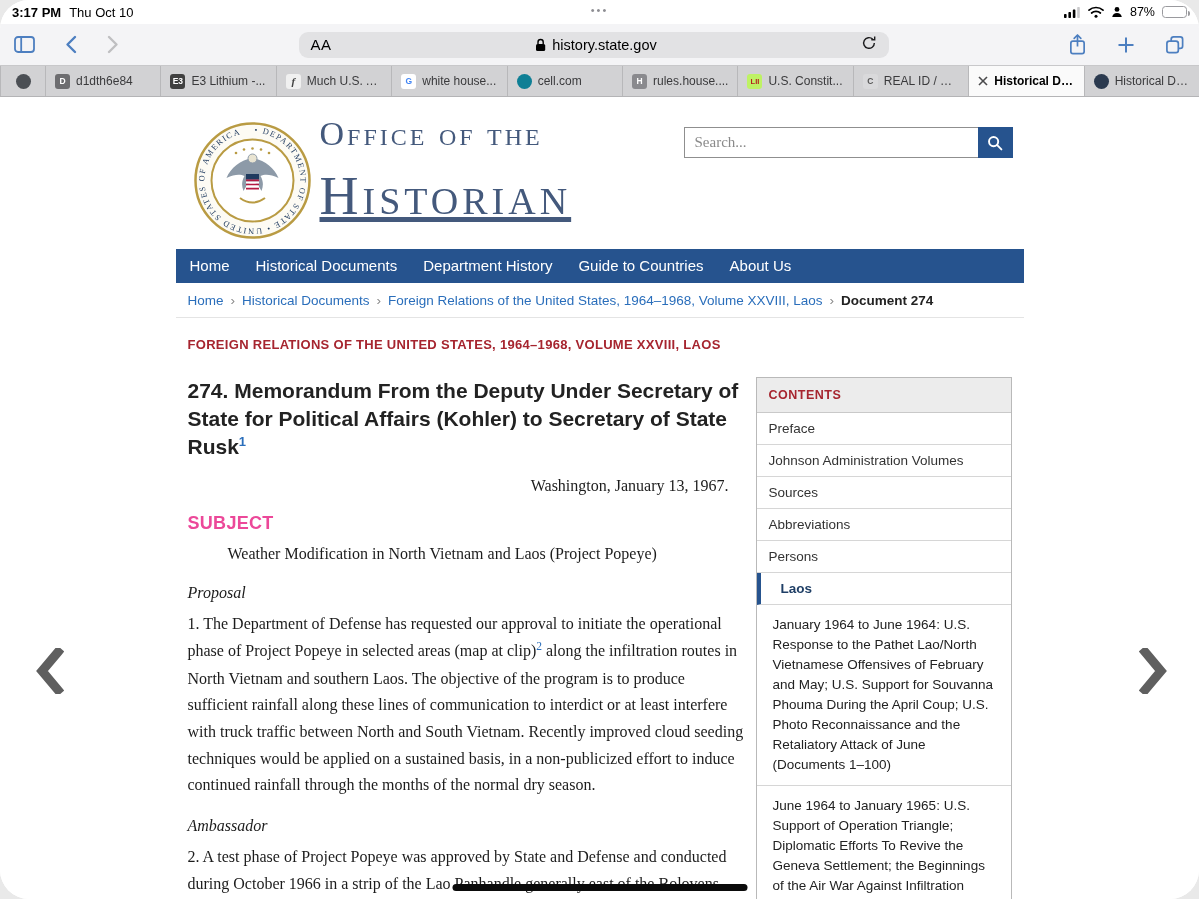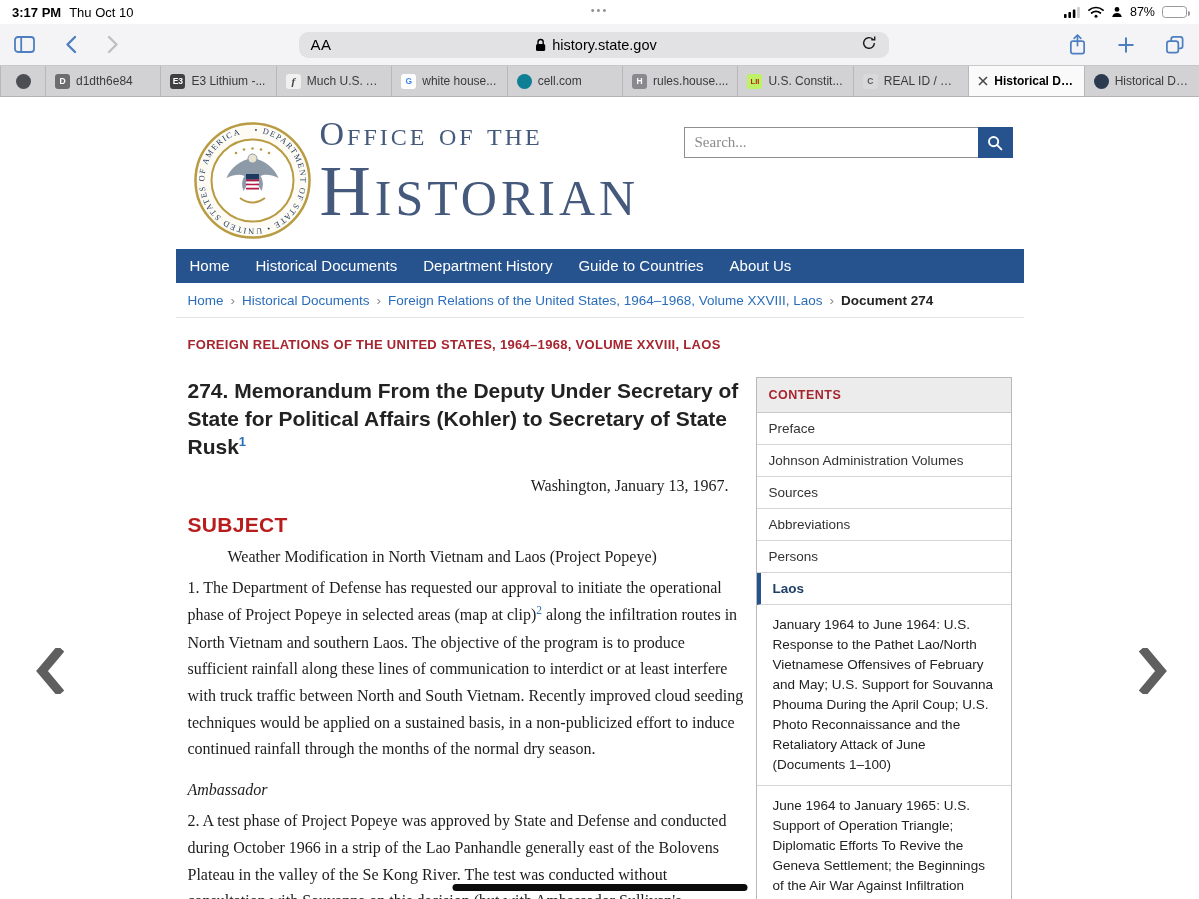--- a/index.html
+++ b/index.html
@@ -1,17 +1,17 @@
 <!DOCTYPE html>
 <html><head>
 <meta charset="utf-8">
 <style>
   * { margin:0; padding:0; box-sizing:border-box; }
   body { background:#e9e9e9; font-family:"Liberation Sans", sans-serif; }
-  .screen { position:relative; width:1199px; height:899px; background:#fff; overflow:hidden; margin:0 auto; }
+  .screen { position:relative; width:1199px; height:899px; background:#fff; overflow:hidden; margin:0 auto;border-radius:29px; }
 
   
   .status-bar { height:24px; display:flex; align-items:center; padding:0 12px; font-size:13px; color:#000; background:#fff; position:relative; }
   .sb-left { display:flex; gap:8px; font-weight:600; }
   .sb-date { font-weight:500; }
   .sb-grabber { position:absolute; left:50%; transform:translateX(-50%); top:4px; color:#8e8e93; font-size:11px; letter-spacing:2px; }
   .sb-right { margin-left:auto; display:flex; align-items:center; gap:7px; }
   .sb-right svg { display:block; }
   .battery-pct { font-size:12.5px; font-weight:500; }
   .battery-shell { width:25px; height:12px; border:1px solid #9a9a9e; border-radius:3.5px; position:relative; padding:1.5px; }
@@ -40,21 +40,21 @@
 
   
   .page { position:relative; height:802px; background:#fff; overflow:hidden; }
   .site-column { width:848px; margin:0 auto; position:relative; }
 
   
   .site-header { position:relative; height:152px; }
   .seal-link { position:absolute; left:18px; top:25px; width:117px; height:117px; display:block; }
   .site-title { position:absolute; left:144px; top:18px; color:#44597c; font-family:"Liberation Serif", serif; font-variant:small-caps; }
   .site-title .t1 { font-size:34px; letter-spacing:3px; line-height:1.1; }
-  .site-title .t2 { font-size:71px; letter-spacing:4px; line-height:1.05; margin-top:2px; }
+  .site-title .t2 { font-size:54px; letter-spacing:4px; line-height:1.05; margin-top:16px;text-decoration:underline; }
   .search-area { position:absolute; right:11px; top:30px; display:flex; }
   .search-input { width:294px; height:31px; border:1px solid #8f8f8f; border-right:none; padding:0 10px; font-family:"Liberation Serif", serif; font-size:15px; color:#333; outline:none; }
   .search-input::placeholder { color:#8a8a8a; }
   .search-btn { width:35px; height:31px; background:#26538E; border:1px solid #26538E; cursor:pointer; display:flex; align-items:center; justify-content:center; }
 
   
   .nav-bar { background:#26538E; height:34px; display:flex; align-items:center; padding:0 1px; }
   .nav-item { color:#fff; font-size:15px; padding:0 13px; text-decoration:none; cursor:pointer; line-height:34px; }
 
   
@@ -65,30 +65,30 @@
 
   .frus-heading { color:#A6252F; font-size:13px; font-weight:700; letter-spacing:0.3px; padding:19px 12px 0; }
 
   
   .content-row { display:flex; gap:11px; padding:25px 12px 0; align-items:flex-start; }
   .doc-main { width:557px; font-family:"Liberation Serif", serif; color:#1c1c1c; }
   .doc-title { font-family:"Liberation Sans", sans-serif; font-size:21px; font-weight:700; line-height:1.33; color:#222; }
   .fn-sup { color:#2a6ebb; font-size:13px; vertical-align:super; text-decoration:none; cursor:pointer; font-weight:700; }
   .fn-sup-body { color:#2a6ebb; font-size:11.5px; vertical-align:super; text-decoration:none; cursor:pointer; }
   .dateline { text-align:right; font-size:16px; margin:16px 16px 4px 0; }
-  .subject-label { font-family:"Liberation Sans", sans-serif; font-size:21px; font-weight:700; letter-spacing:0.3px; color:#b91c1c; margin:18px 0 8px; }
+  .subject-label { font-family:"Liberation Sans", sans-serif; font-size:18px; font-weight:700; letter-spacing:0.3px; color:#ec4899; margin:18px 0 8px; }
   .subject-text { font-size:16px; margin:0 0 6px 40px; line-height:1.5; }
   .section-head { font-style:italic; font-size:16px; margin:18px 0 9px; }
   .para { font-size:16px; line-height:1.67; margin:0 0 15px; }
 
   
   .contents { width:256px; border:1px solid #b9b9b9; background:#fff; }
   .contents-header { background:#ececec; color:#A6252F; font-size:12.5px; font-weight:700; letter-spacing:0.5px; padding:10px 12px; border-bottom:1px solid #c9c9c9; }
   .contents-item { display:block; padding:8px 12px; font-size:13.5px; color:#333; border-bottom:1px solid #d6d6d6; text-decoration:none; cursor:pointer; }
-  .contents-item.active { font-weight:700; color:#1f3f66; border-left:4px solid #26538E; padding-left:12px; }
+  .contents-item.active { font-weight:700; color:#1f3f66; border-left:4px solid #26538E; padding-left:20px; }
   .contents-subitem { display:block; padding:10px 12px 10px 16px; font-size:13.5px; line-height:1.48; color:#222; border-bottom:1px solid #d6d6d6; text-decoration:none; cursor:pointer; }
   .contents-subitem.clipped { border-bottom:none; }
 
   
   .page-arrow { position:absolute; top:551px; background:none; border:none; cursor:pointer; }
   .page-arrow.prev { left:36px; }
   .page-arrow.next { right:32px; }
 
   
   .home-indicator { position:absolute; bottom:8px; left:50%; transform:translateX(-50%); width:295px; height:7px; background:#0b0b0b; border-radius:4px; cursor:grab; }
@@ -310,20 +310,21 @@
       </div>
 
       <div class="frus-heading">FOREIGN RELATIONS OF THE UNITED STATES, 1964–1968, VOLUME XXVIII, LAOS</div>
 
       <div class="content-row">
         <div class="doc-main">
           <h1 class="doc-title"><span>274. Memorandum From the Deputy Under Secretary of State for Political Affairs (Kohler) to Secretary of State Rusk</span><a class="fn-sup">1</a></h1>
           <div class="dateline">Washington, January 13, 1967.</div>
           <div class="subject-label">SUBJECT</div>
           <div class="subject-text">Weather Modification in North Vietnam and Laos (Project Popeye)</div>
+          <div class="section-head">Proposal</div>
           <p class="para"><span>1. The Department of Defense has requested our approval to initiate the operational phase of Project Popeye in selected areas (map at clip)</span><a class="fn-sup-body">2</a><span> along the infiltration routes in North Vietnam and southern Laos. The objective of the program is to produce sufficient rainfall along these lines of communication to interdict or at least interfere with truck traffic between North and South Vietnam. Recently improved cloud seeding techniques would be applied on a sustained basis, in a non-publicized effort to induce continued rainfall through the months of the normal dry season.</span></p>
           <div class="section-head">Ambassador</div>
           <p class="para">2. A test phase of Project Popeye was approved by State and Defense and conducted during October 1966 in a strip of the Lao Panhandle generally east of the Bolovens Plateau in the valley of the Se Kong River. The test was conducted without consultation with Souvanna on this decision (but with Ambassador Sullivan's knowledge) through</p>
         </div>
 
         <div class="contents">
           <div class="contents-header">CONTENTS</div>
           <a class="contents-item">Preface</a>
           <a class="contents-item">Johnson Administration Volumes</a>
           <a class="contents-item">Sources</a>

